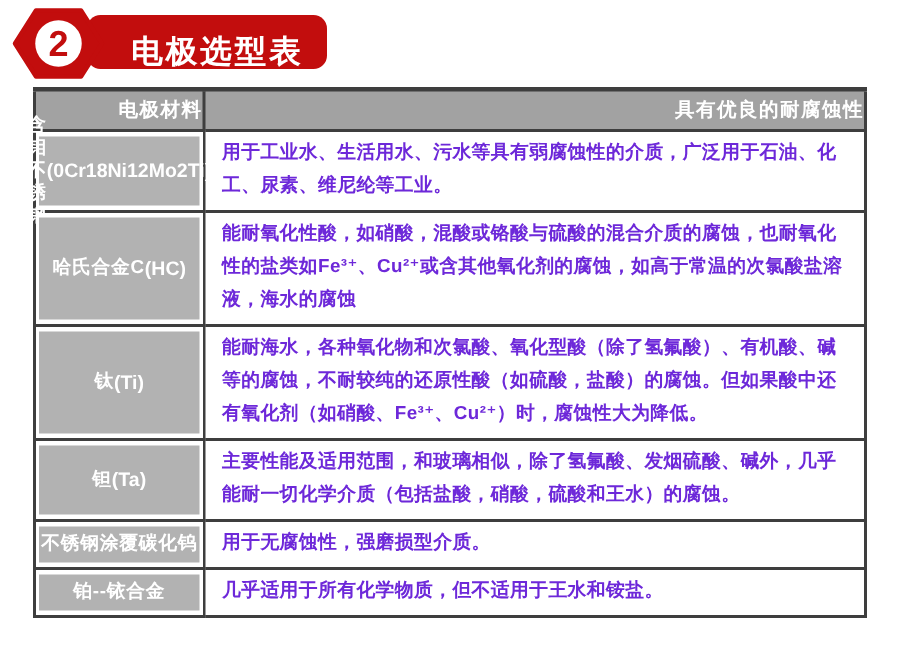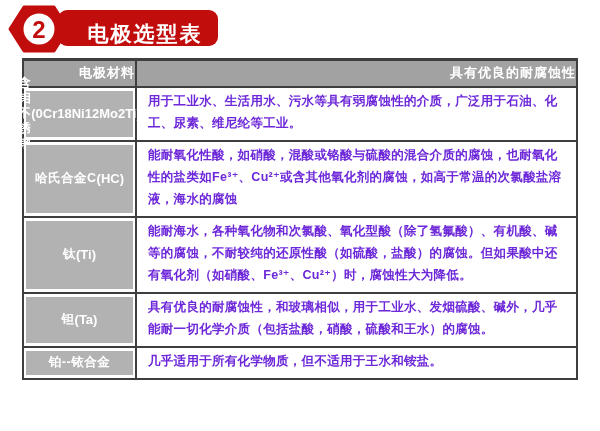--- a/index.html
+++ b/index.html
@@ -129,21 +129,30 @@
         </td>
         <td class="desc">能耐海水，各种氧化物和次氯酸、氧化型酸（除了氢氟酸）、有机酸、碱等的腐蚀，不耐较纯的还原性酸（如硫酸，盐酸）的腐蚀。但如果酸中还有氧化剂（如硝酸、Fe³⁺、Cu²⁺）时，腐蚀性大为降低。</td>
       </tr>
       <tr class="h46">
         <td class="mat">
           <div class="material-box">
             <div class="m-name">钽</div>
             <div class="m-sub">(Ta)</div>
           </div>
         </td>
-        <td class="desc">具有优良的耐腐蚀性，和玻璃相似，用于工业水、发烟硫酸、碱外，几乎能耐一切化学介质（包括盐酸，硝酸，硫酸和王水）的腐蚀。</td>
+        <td class="desc">主要性能及适用范围，和玻璃相似，除了氢氟酸、发烟硫酸、碱外，几乎能耐一切化学介质（包括盐酸，硝酸，硫酸和王水）的腐蚀。</td>
+      </tr>
+      <tr class="h21">
+        <td class="mat">
+          <div class="material-box">
+            <div class="m-name">不锈钢涂覆碳化钨</div>
+
+          </div>
+        </td>
+        <td class="desc">用于无腐蚀性，强磨损型介质。</td>
       </tr>
       <tr class="h21">
         <td class="mat">
           <div class="material-box">
             <div class="m-name">铂--铱合金</div>
 
           </div>
         </td>
         <td class="desc">几乎适用于所有化学物质，但不适用于王水和铵盐。</td>
       </tr>

